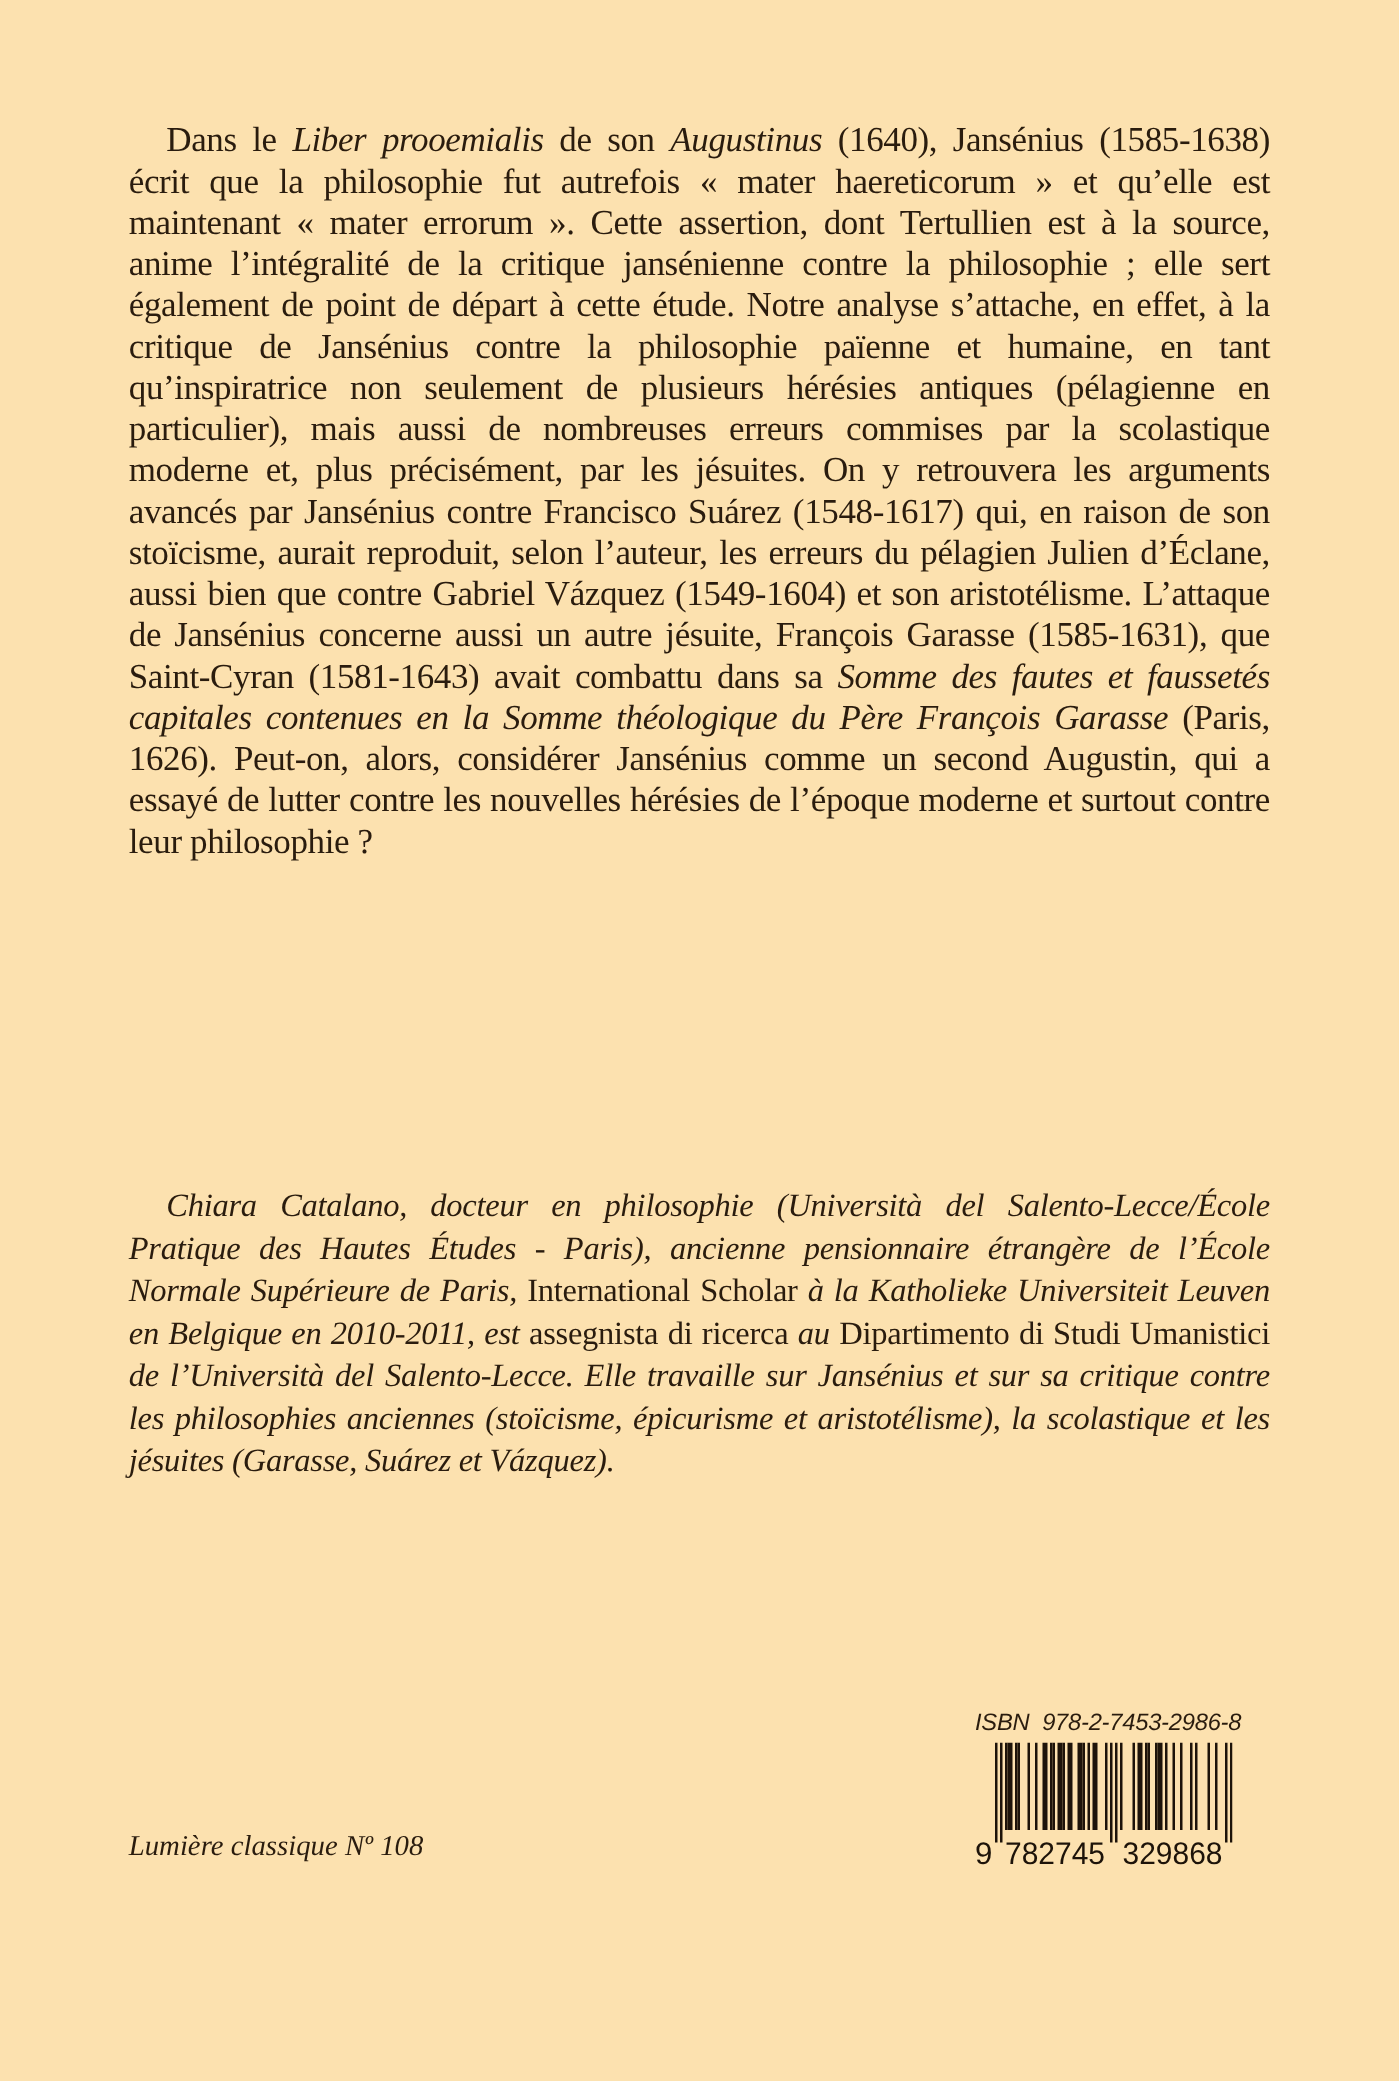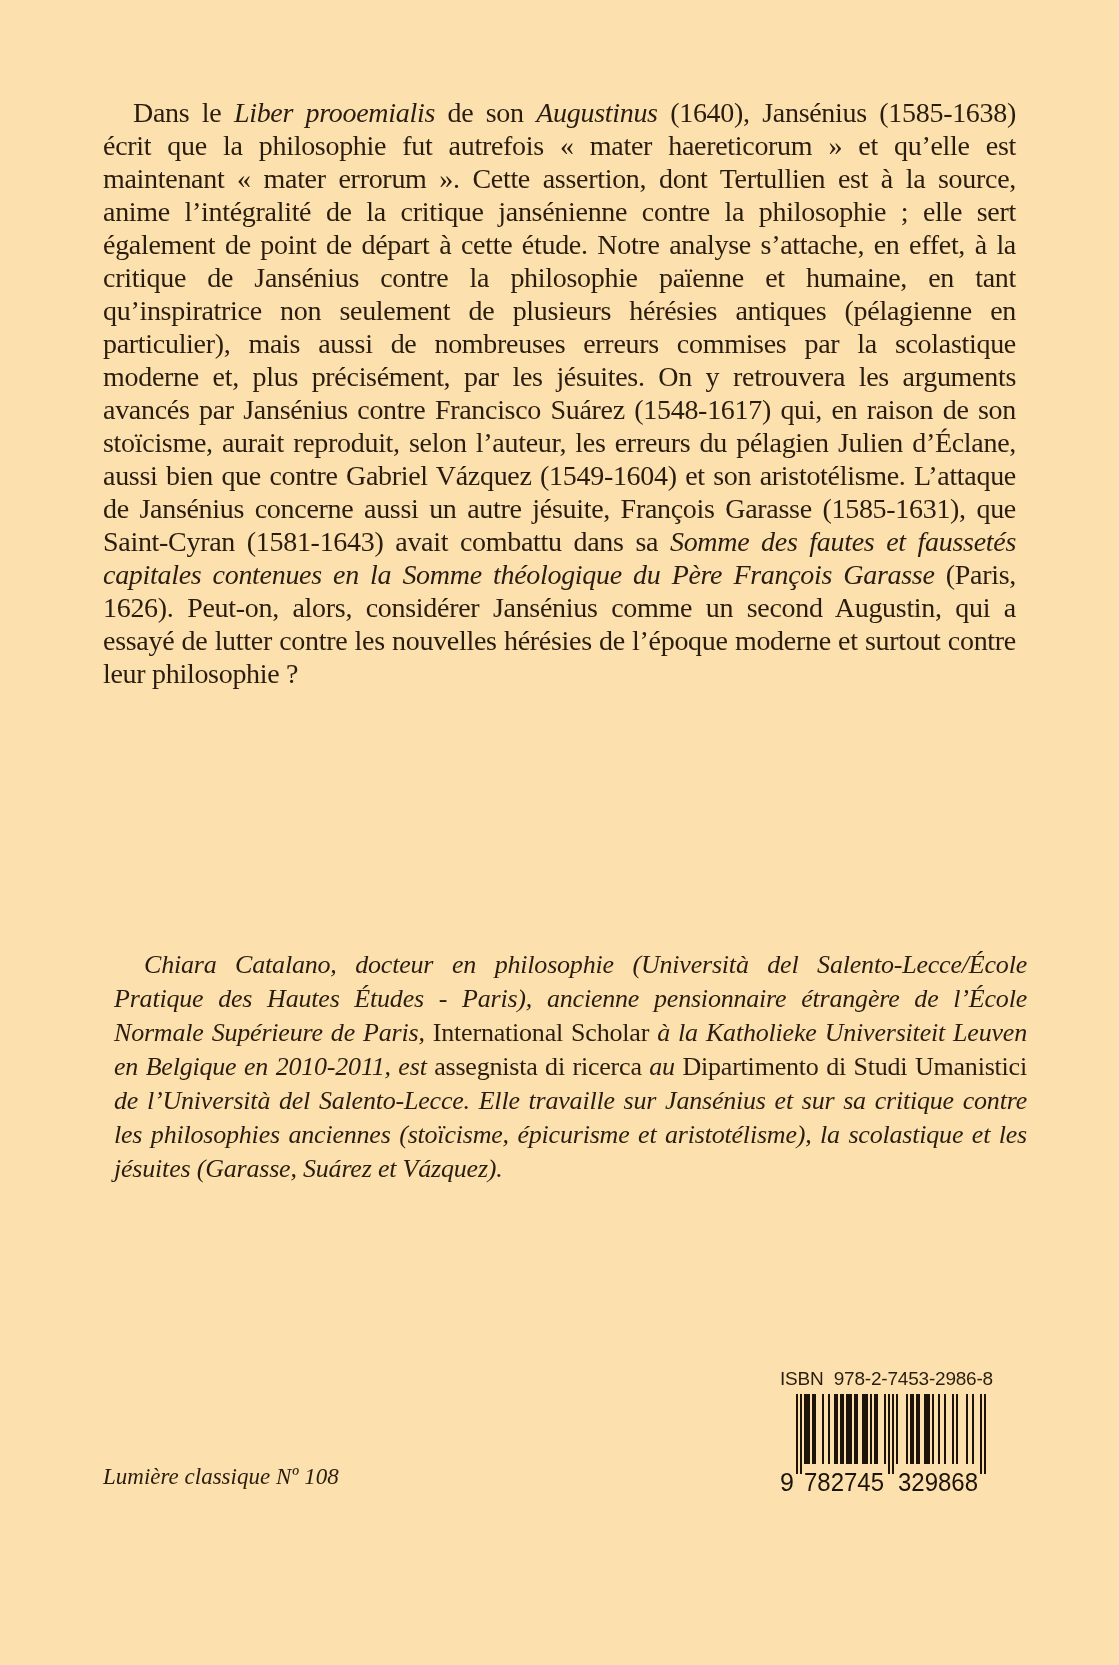--- a/index.html
+++ b/index.html
@@ -26,21 +26,21 @@
     width: 913px;
     margin: 0;
     font-size: 28px;
     line-height: 33px;
     letter-spacing: -0.3px;
     text-align: justify;
     text-indent: 30px;
   }
   .bio{
     position: absolute;
-    left: 114px;
+    left: 103px;
     top: 948px;
     width: 913px;
     margin: 0;
     font-size: 26px;
     line-height: 34px;
     letter-spacing: -0.2px;
     text-align: justify;
     text-indent: 30px;
   }
   .bio .rm{ font-style: normal; }
@@ -60,20 +60,21 @@
     top: 1368px;
     width: 206px;
   }
   .isbn-label{
     font-family: "Liberation Sans", sans-serif;
     font-size: 19px;
     letter-spacing: -0.2px;
     text-align: center;
     white-space: pre;
     margin-bottom: 4px;
+    font-style: italic;
   }
   .barcode-svg{
     display: block;
     fill: #1d1309;
   }
   .barcode-svg text{
     font-family: "Liberation Sans", sans-serif;
     font-size: 25px;
   }
 </style>

